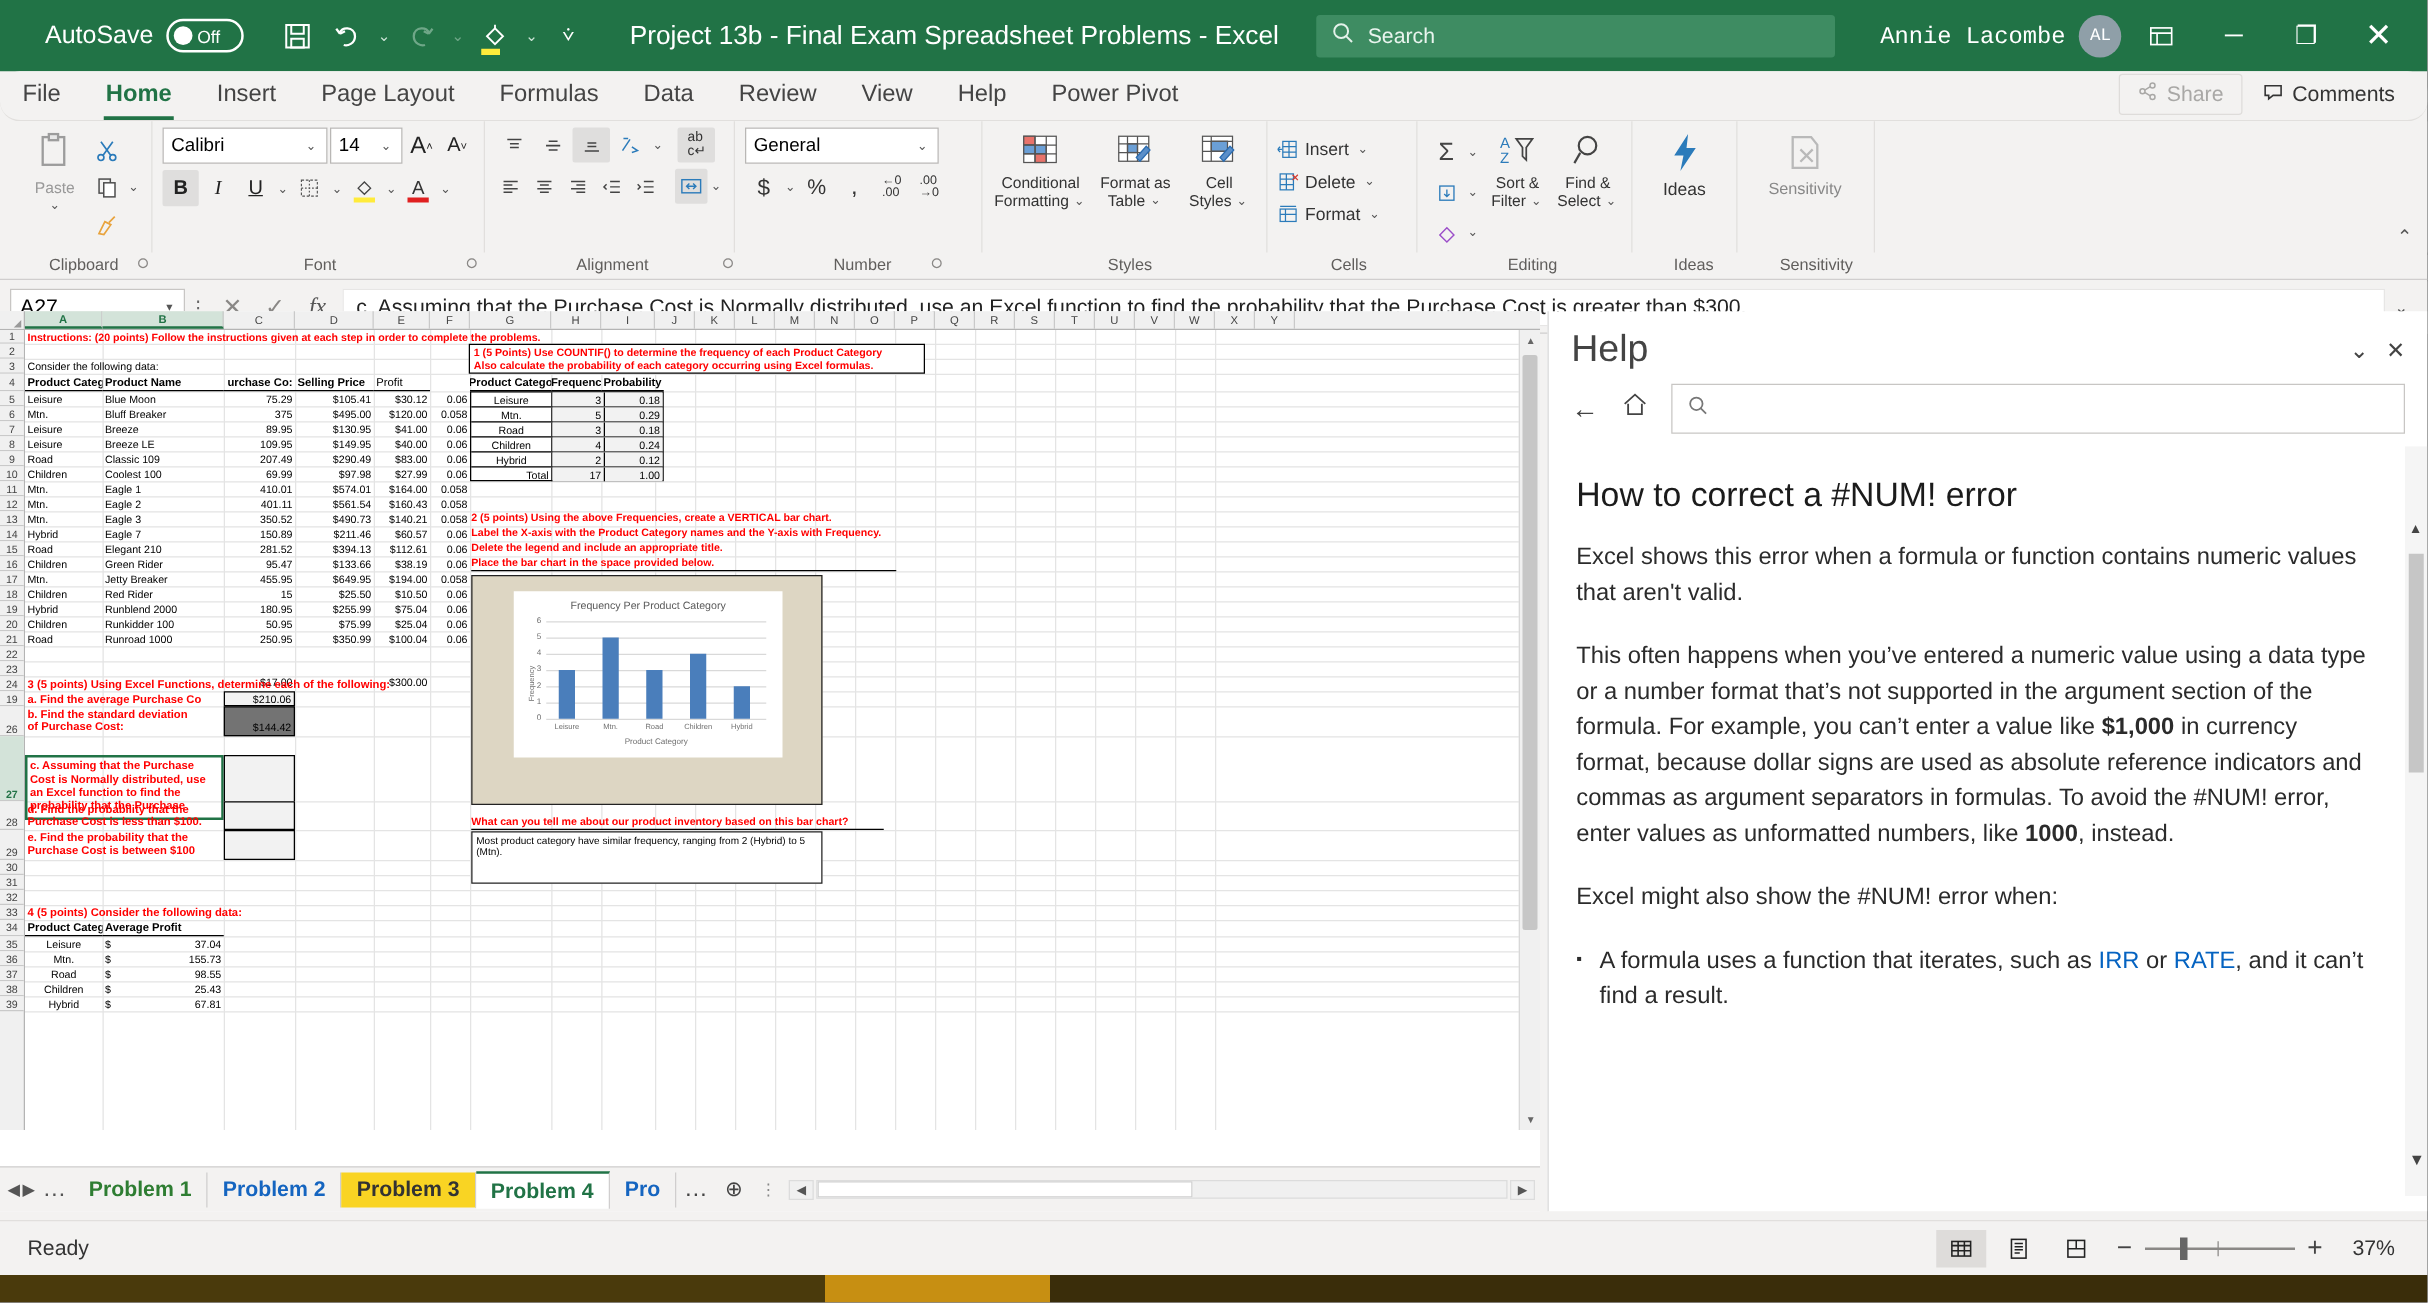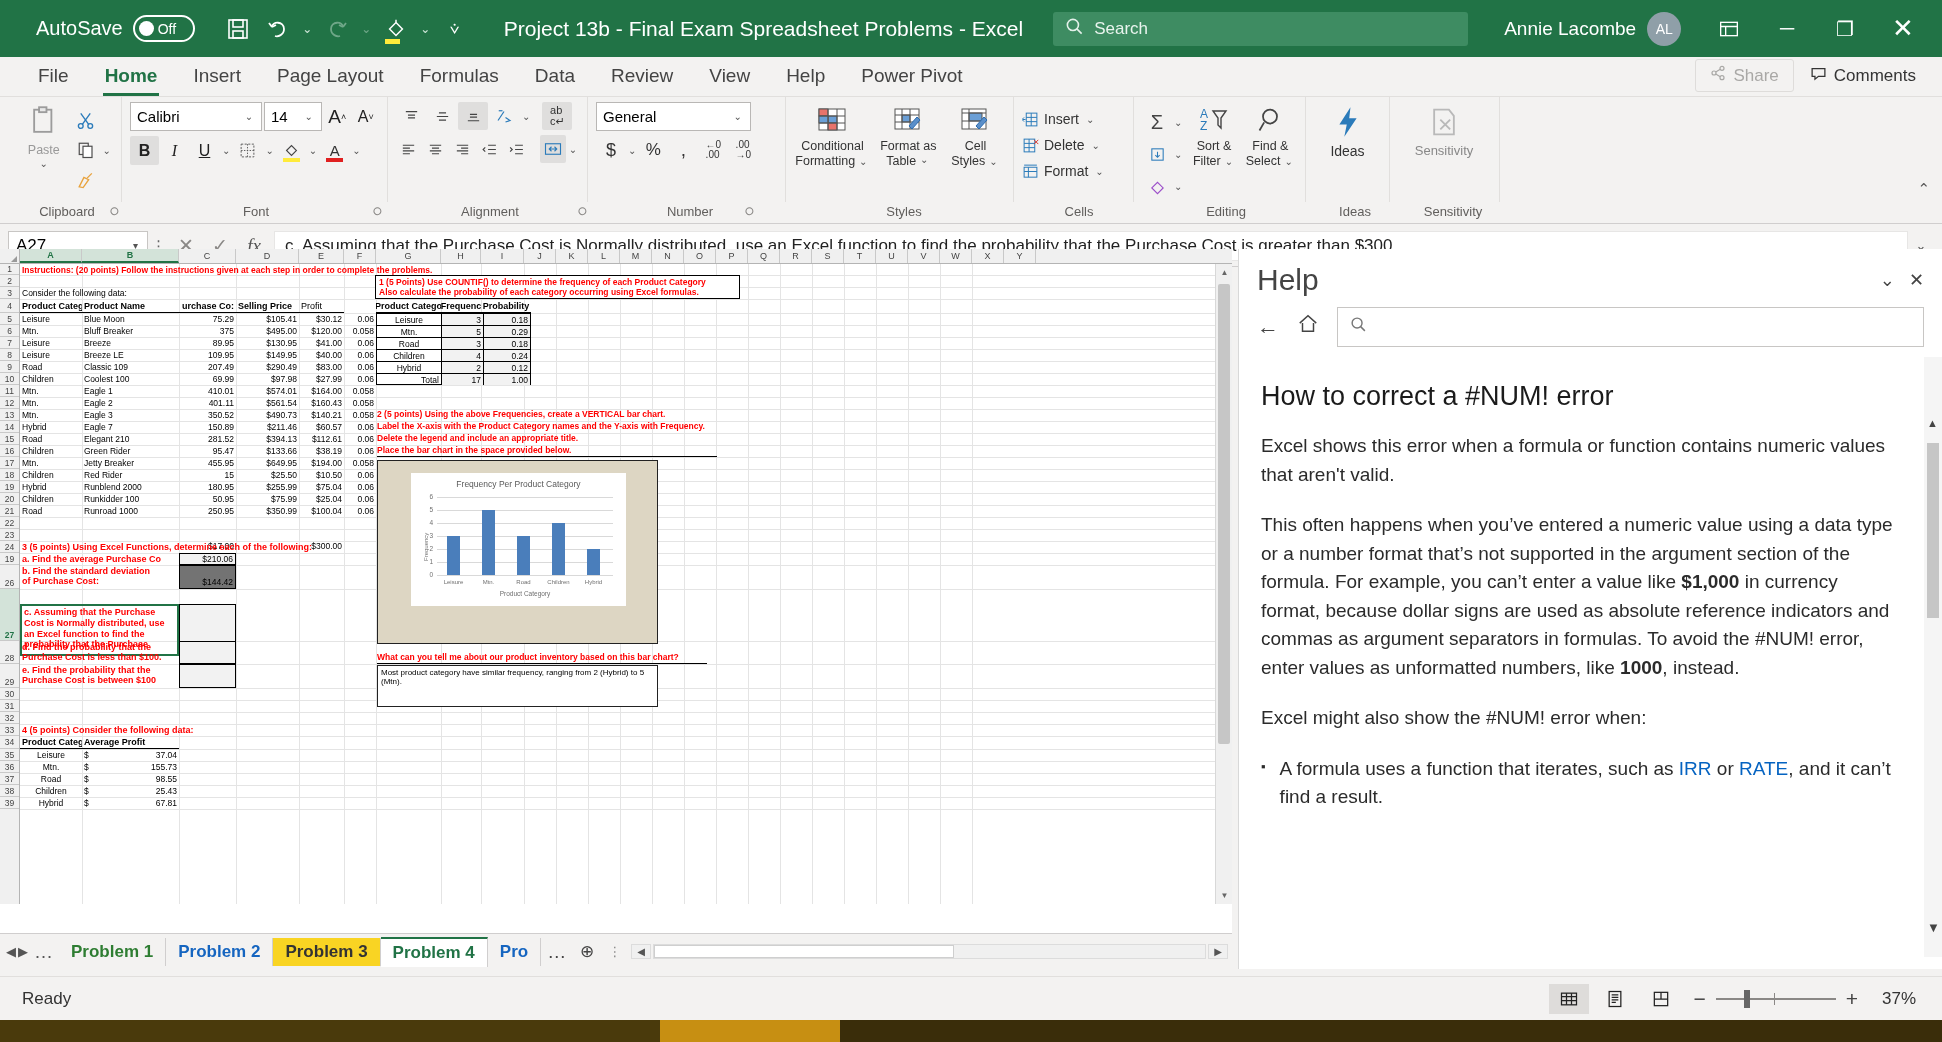--- a/index.html
+++ b/index.html
@@ -19,28 +19,28 @@
   .toggle { width:62px; height:27px; border-radius:14px; border:2px solid #fff; display:flex; align-items:center; gap:4px; padding:0 4px; }
   .toggle .knob { width:15px; height:15px; border-radius:50%; background:#fff; }
   .toggle .ttext { font-size:14px; color:#fff; }
   .qat { display:flex; align-items:center; gap:2px; margin-left:24px; }
   .qbtn { width:38px; height:40px; display:flex; align-items:center; justify-content:center; color:#fff; font-size:23px; }
   .qcaret { width:17px; height:40px; display:flex; align-items:center; justify-content:center; color:#cfe6d9; font-size:12px; }
   .title-text { flex:0 0 auto; font-size:21px; margin-left:30px; white-space:nowrap; color:#fff; }
   .searchbox { margin-left:30px; width:415px; height:34px; background:#3e8c62; border-radius:3px; display:flex; align-items:center; padding:0 12px; gap:10px; }
   .searchbox .sicon { color:#dff0e7; font-size:17px; }
   .searchbox .stext { color:#e9f4ee; font-size:17px; }
-  .account { margin-left:36px; display:flex; align-items:center; gap:11px; }
+  .account { margin-left:36px; display:flex; align-items:center; gap:11px;font-family:Liberation Mono, monospace; }
   .account .aname { font-size:19px; color:#fff; white-space:nowrap;}
   .avatar { width:34px; height:34px; border-radius:50%; background:#8f9fa8; color:#fff; font-size:14px; display:flex; align-items:center; justify-content:center; }
   .wctl { margin-left:auto; display:flex; align-items:center; }
   .wbtn { width:58px; height:57px; display:flex; align-items:center; justify-content:center; color:#fff; font-size:20px; }
 
   
-  .tabbar { height:40px; background:#f3f2f1; display:flex; align-items:flex-end; padding-left:20px; border-bottom:1px solid #e1dfdd; position:relative; }
+  .tabbar { height:40px; background:#f3f2f1; display:flex; align-items:flex-end; border-bottom:1px solid #e1dfdd; position:relative;border-radius:16px; }
   .tab { font-size:19px; color:#444; padding:4px 18px 9px; position:relative; white-space:nowrap; }
   .tab.active { color:#217346; font-weight:bold; }
   .tab.active:after { content:""; position:absolute; left:16px; right:16px; bottom:0; height:3px; background:#217346; }
   .tabright { margin-left:auto; display:flex; align-items:center; gap:6px; padding-right:16px; padding-bottom:4px;}
   .sharebtn { display:flex; align-items:center; gap:7px; font-size:17px; color:#a9a8a6; border:1px solid #dedcda; border-radius:3px; padding:5px 14px; }
   .commentsbtn { display:flex; align-items:center; gap:7px; font-size:17px; color:#343434; padding:5px 10px; }
 
   
   .ribbon { height:105px; background:#f3f2f1; display:flex; position:relative; padding-left:12px; }
   .rgroup { display:flex; flex-direction:column; justify-content:flex-start; position:relative; padding:5px 8px 0; border-right:1px solid #e1dfdd; }

